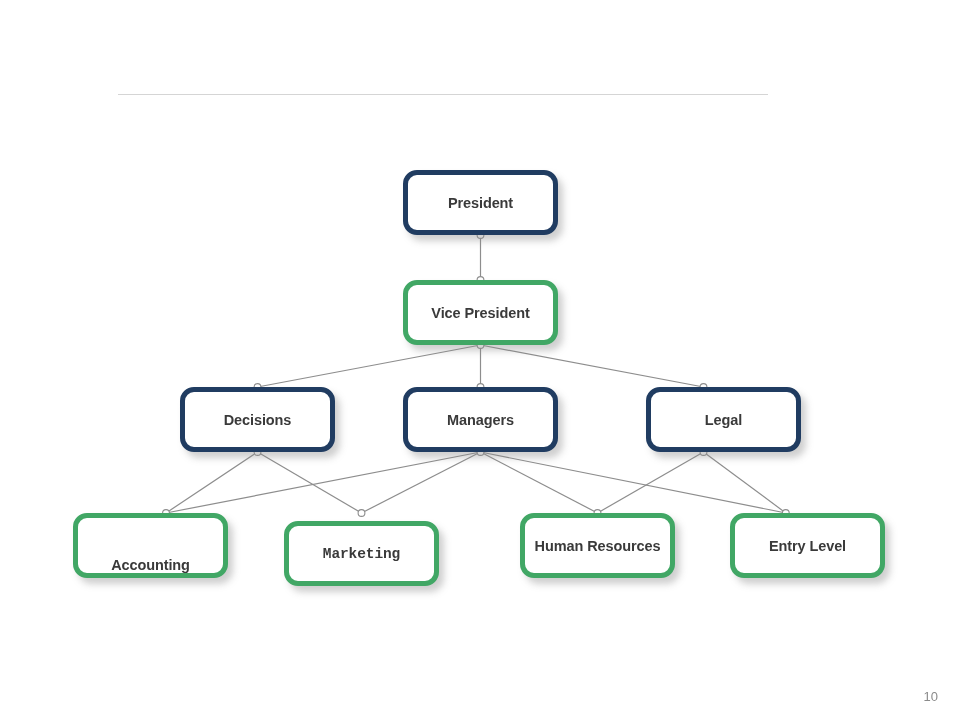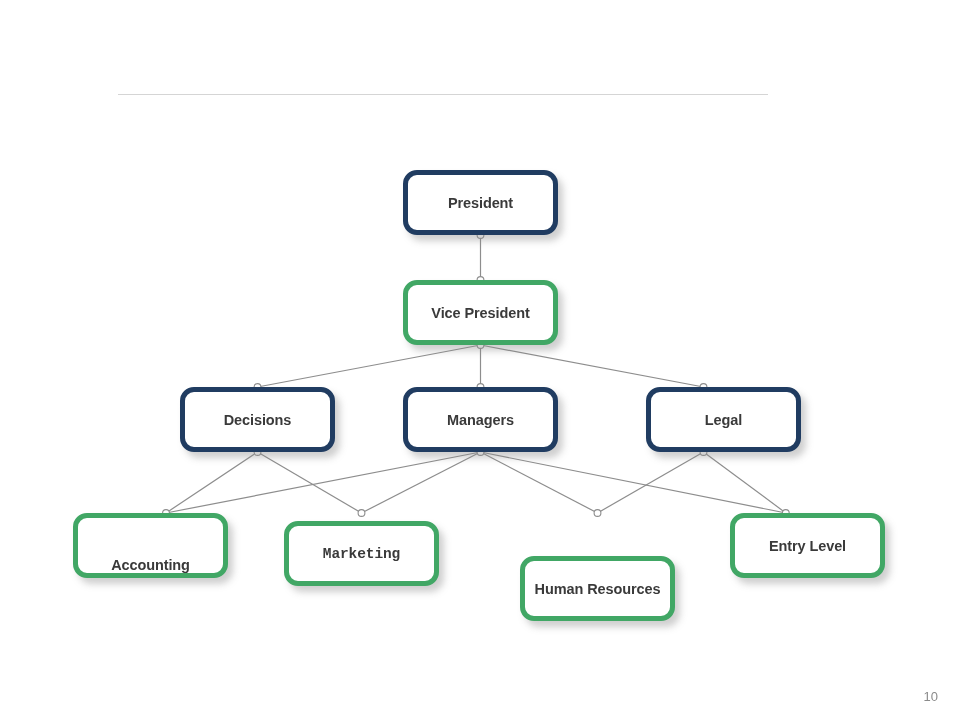--- a/index.html
+++ b/index.html
@@ -162,21 +162,21 @@
         </div>
         <div class="node-box navy" style="left: 626px; top: 387px; margin-left: 20px;">
           <span class="node-label">Legal</span>
         </div>
         <div class="node-box green" style="left: 73px; top: 513px; align-items: flex-end;">
           <span class="node-label">Accounting</span>
         </div>
         <div class="node-box green" style="left: 284px; top: 521px; font-family: Liberation Mono, monospace;">
           <span class="node-label">Marketing</span>
         </div>
-        <div class="node-box green" style="left: 520px; top: 513px; margin-top: 43px;">
+        <div class="node-box green" style="left: 520px; top: 513px;">
           <span class="node-label">Human Resources</span>
         </div>
         <div class="node-box green" style="left: 730px; top: 513px;">
           <span class="node-label">Entry Level</span>
         </div>
       </div>
   </div>
 
   <div id="page-number">10</div>
 

